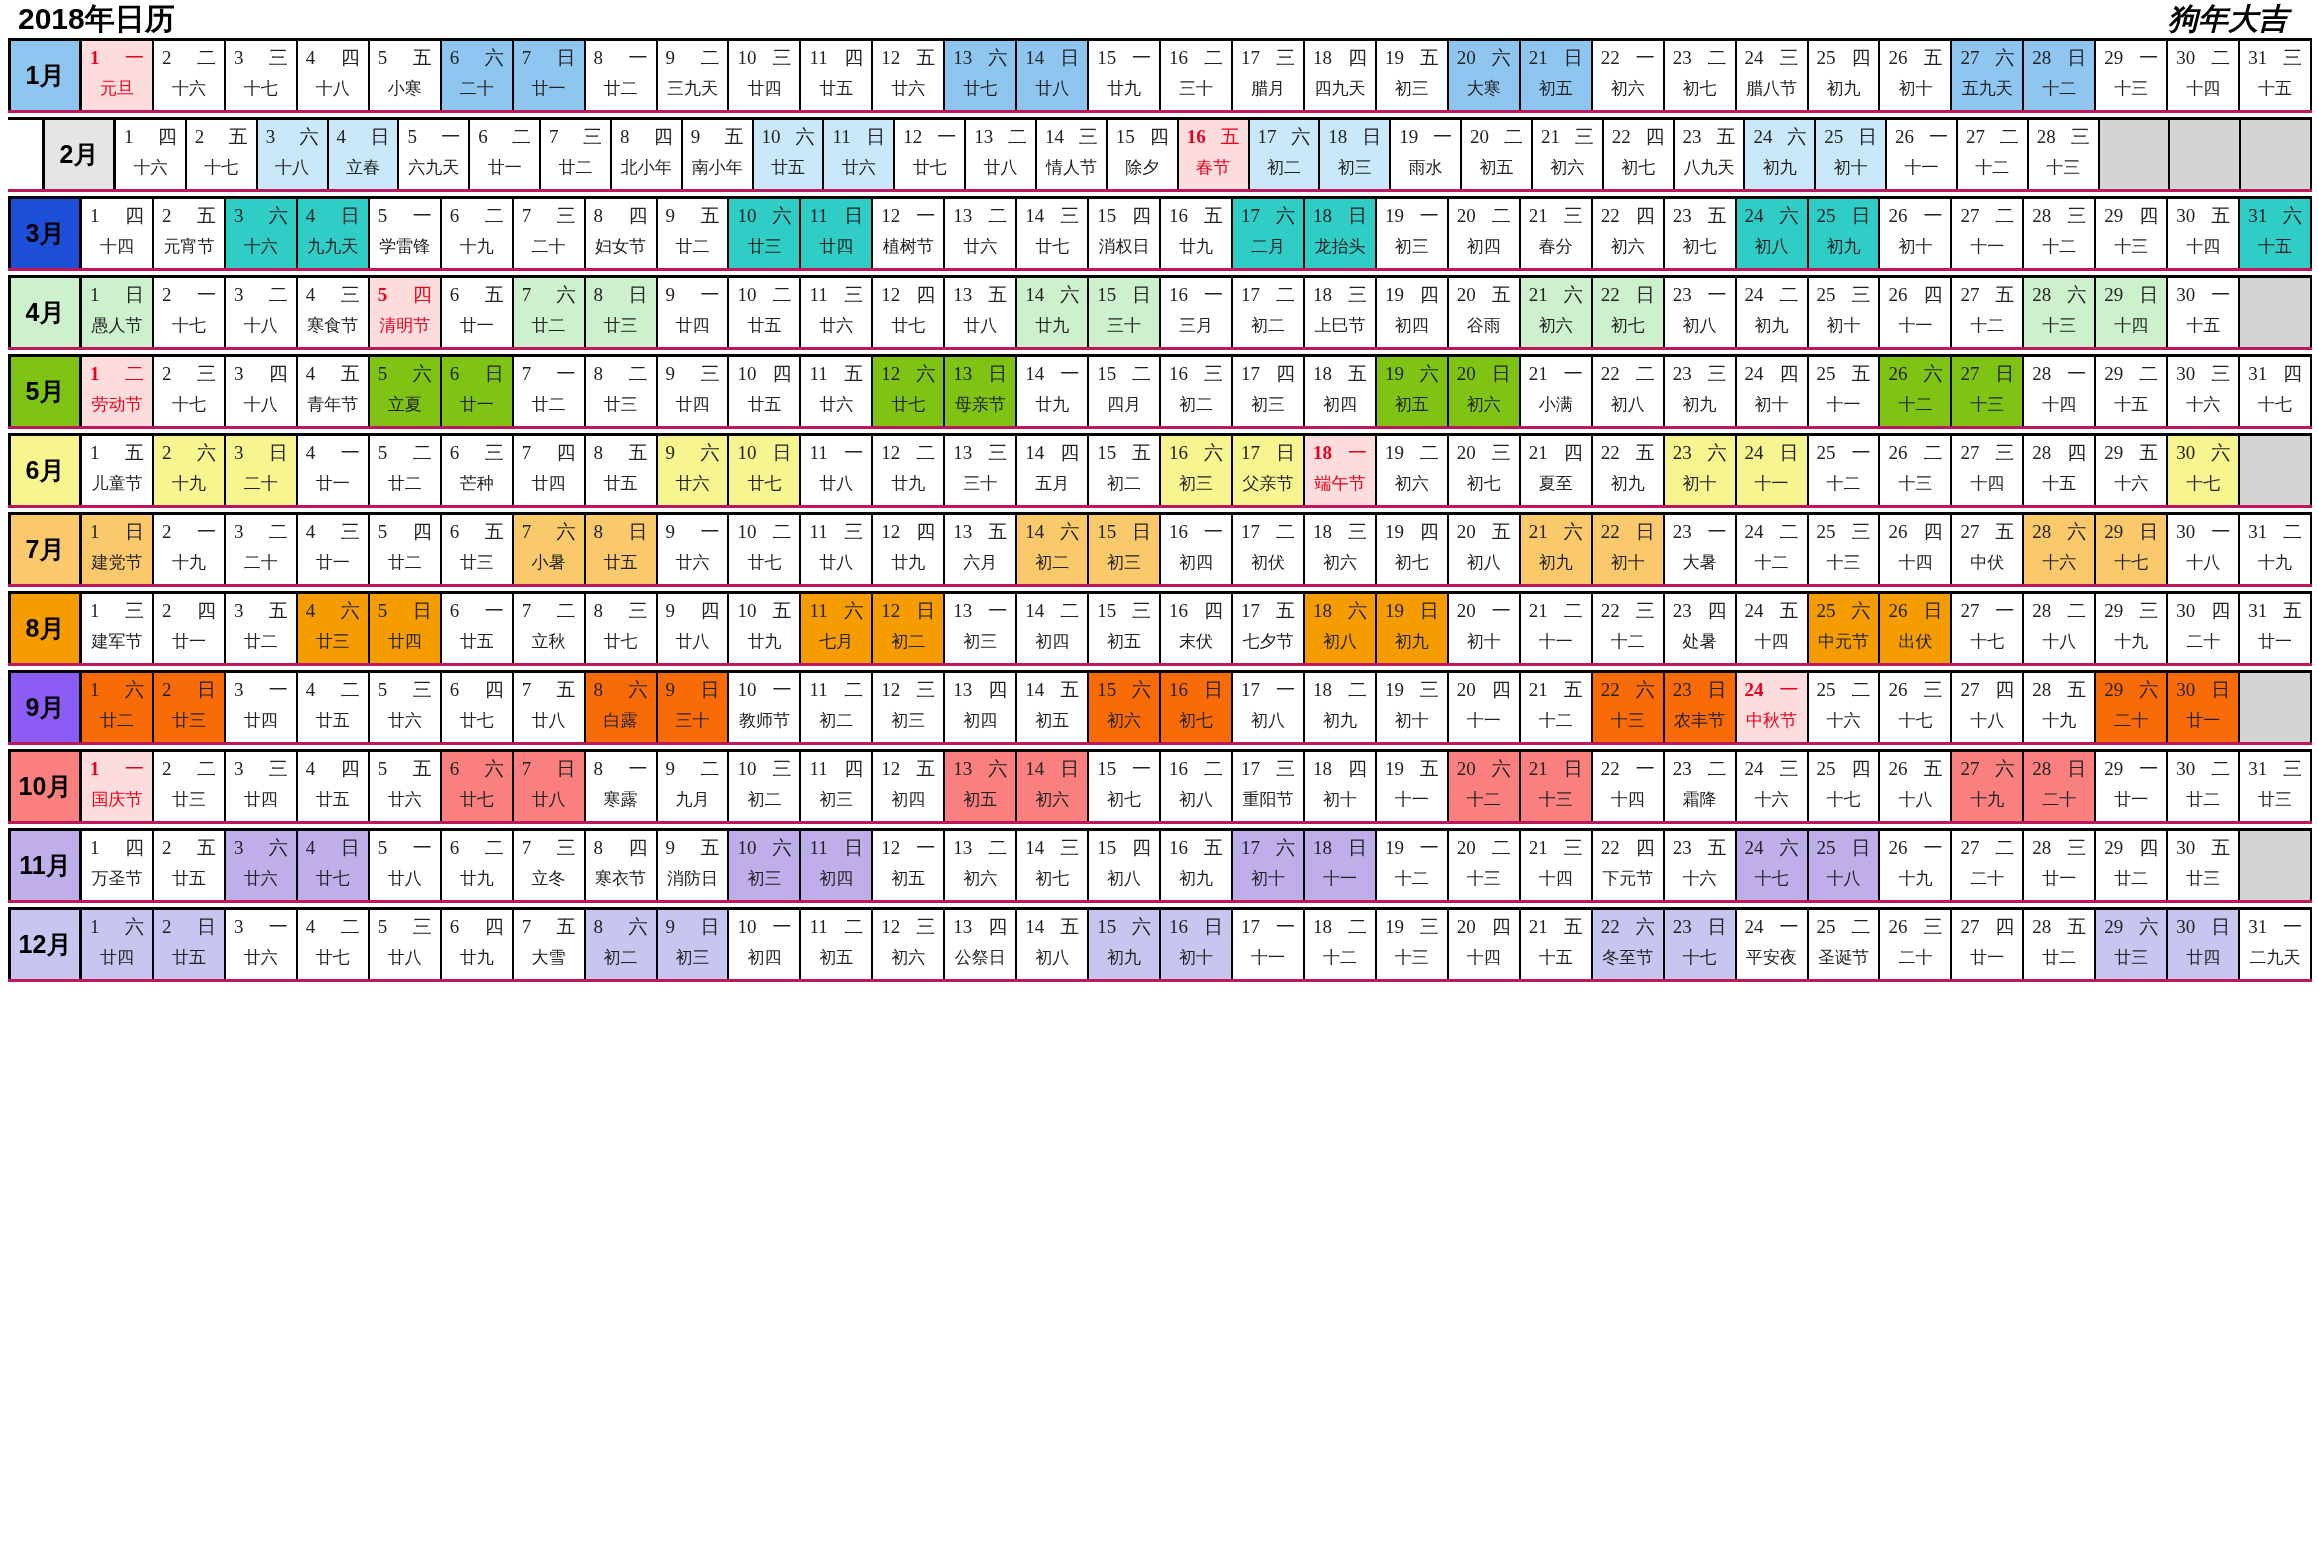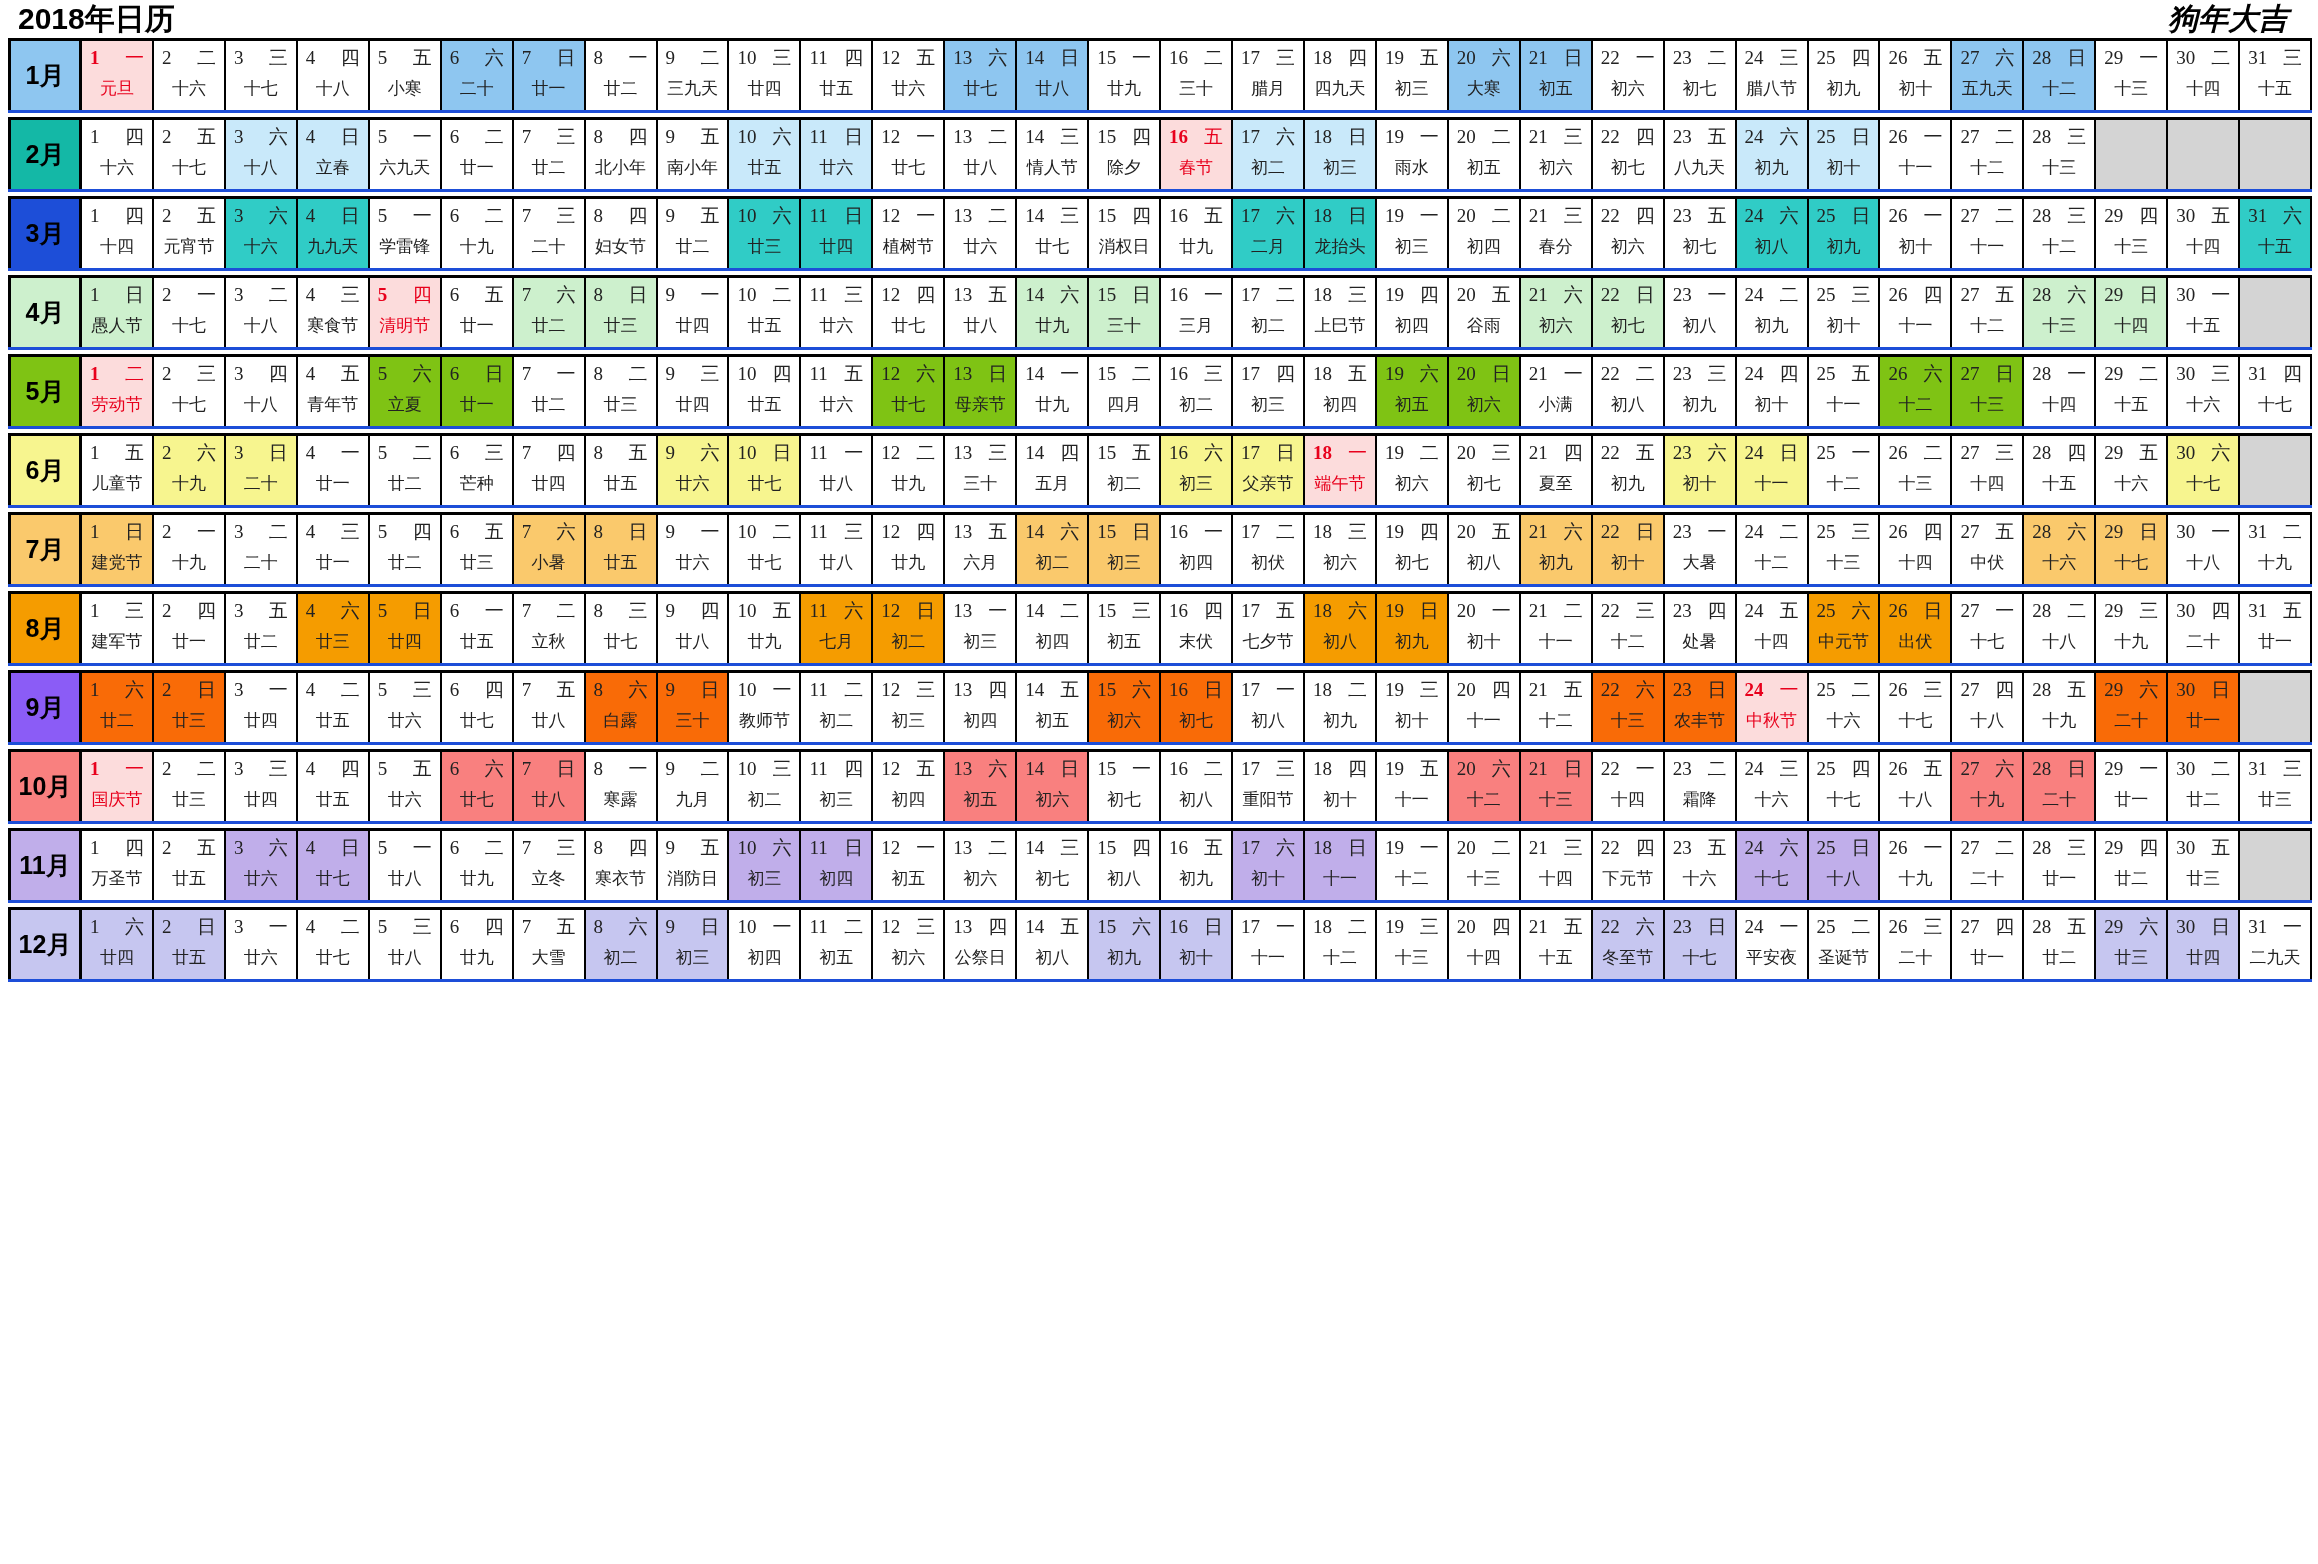--- a/index.html
+++ b/index.html
@@ -36,21 +36,21 @@
   
   .calendar {
     padding: 0 6px 0 8px;
   }
   .month-row {
     display: flex;
     align-items: stretch;
     height: 75px;
     margin-bottom: 4px;
     border-top: 3px solid #000;
-    border-bottom: 3px solid #1d4ed8;
+    border-bottom: 3px solid #be185d;
   }
   .month-label {
     width: 74px;
     flex: 0 0 74px;
     display: flex;
     align-items: center;
     justify-content: center;
     font-size: 25px;
     font-weight: bold;
     color: #000;
@@ -330,21 +330,21 @@
           <div class="day">
             <div class="day-top">
               <span class="dnum">31</span>
               <span class="dwk">三</span>
             </div>
             <div class="day-bot">十五</div>
           </div>
         </div>
       </div>
       <div class="month-row">
-        <div class="month-label" style="background: #14b8a6;">2月</div>
+        <div class="month-label" style="background: #e5e5e5; margin-left: 34px;">2月</div>
         <div class="days">
           <div class="day">
             <div class="day-top">
               <span class="dnum">1</span>
               <span class="dwk">四</span>
             </div>
             <div class="day-bot">十六</div>
           </div>
           <div class="day">
             <div class="day-top">

